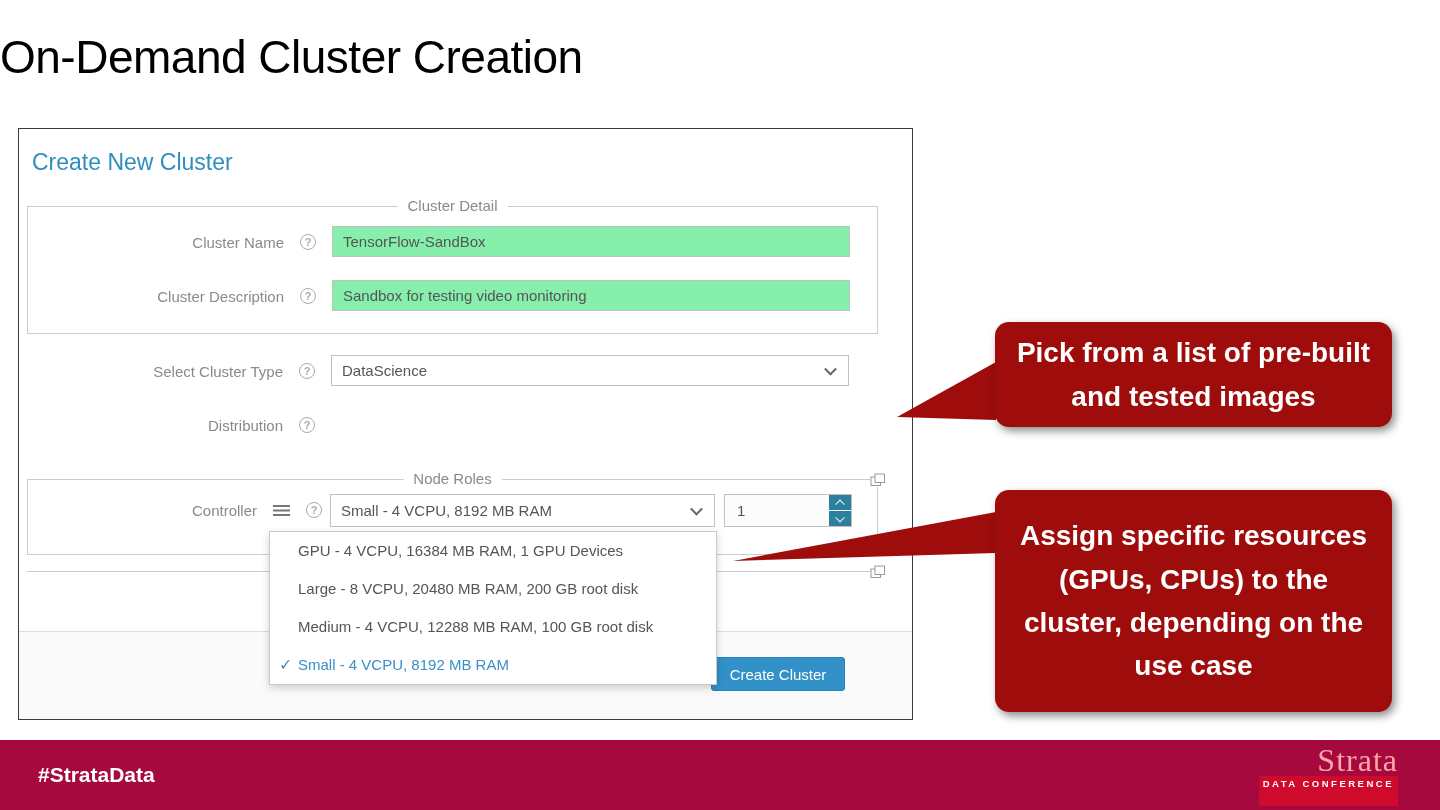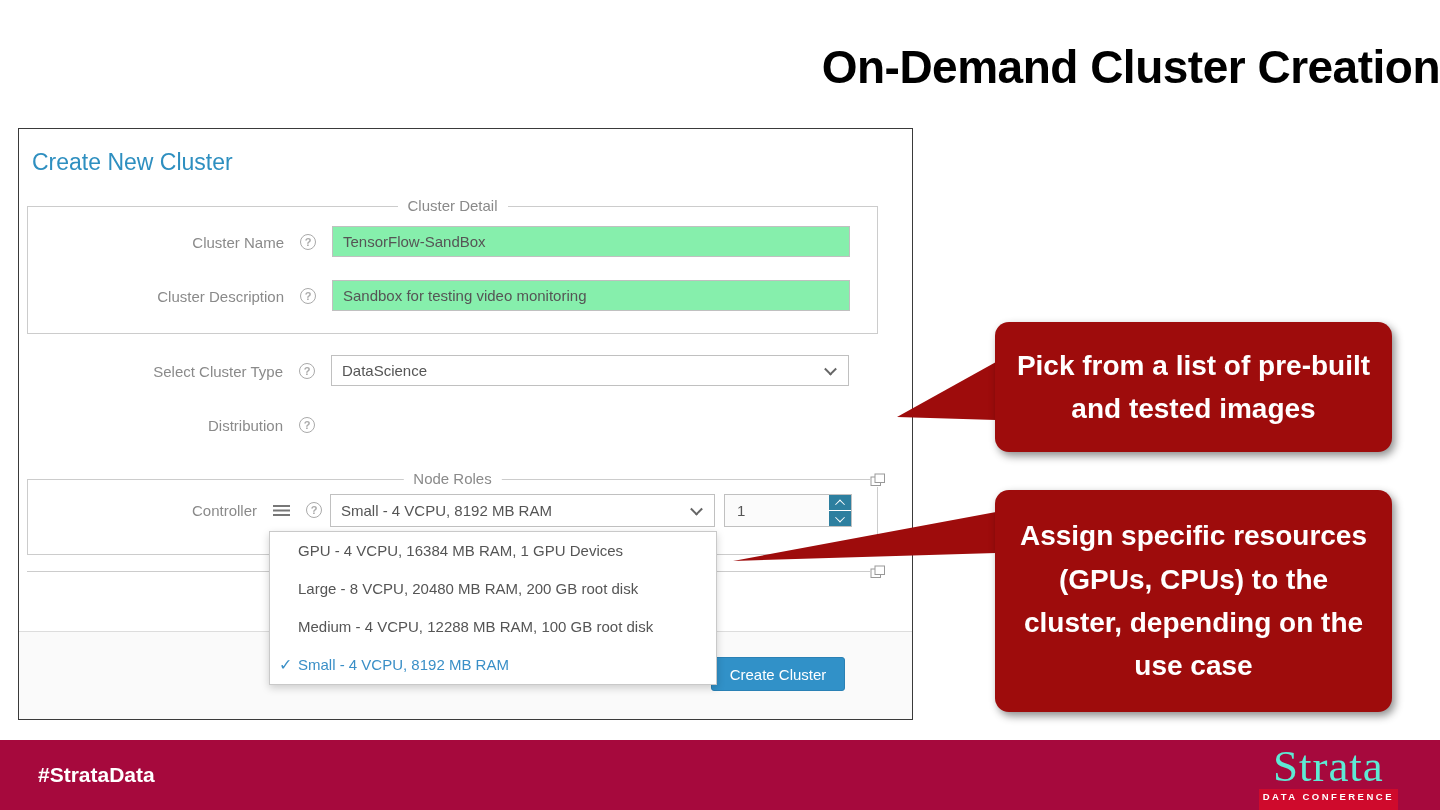--- a/index.html
+++ b/index.html
@@ -6,23 +6,23 @@
   html,body { width:1440px; height:810px; }
   body {
     position: relative;
     background: #ffffff;
     font-family: "Liberation Sans", sans-serif;
     overflow: hidden;
   }
 
   
   .slide-title {
-    position: absolute; top: 40px; left: 0; right: 0;
-    text-align: right;
-    font-size: 46px; font-weight: 700; color: #000;
+    position: absolute; top: 30px; left: 0; right: 0;
+    text-align: left;
+    font-size: 46px; font-weight: 400; color: #000;
     letter-spacing: -0.5px;
   }
 
   
   .panel {
     position: absolute; left: 18px; top: 128px;
     width: 895px; height: 592px;
     background: #fff; border: 1px solid #3a3a3a;
   }
   .panel-heading {
@@ -148,48 +148,48 @@
     position: absolute; width: 397px;
     background: #9e0c0c; border-radius: 14px;
     box-shadow: 3px 4px 8px rgba(0,0,0,0.45);
     display: flex; align-items: center; justify-content: center;
     z-index: 25;
   }
   .callout-text {
     color: #fff; font-size: 28px; font-weight: 700;
     text-align: center; line-height: 1.55; padding: 14px 20px;
   }
-  #callout1 { left: 995px; top: 322px; height: 130px; }
+  #callout1 { left: 995px; top: 322px; height: 105px; }
   #callout2 { left: 995px; top: 490px; height: 222px; }
   .ptr { position: absolute; z-index: 24; }
   #ptr1 { left: 890px; top: 355px; }
   #ptr2 { left: 726px; top: 500px; }
 
   
   .footer {
     position: absolute; left: 0; top: 740px; width: 1440px; height: 70px;
     background: #a6093d;
     display: flex; align-items: center;
   }
   .hashtag {
     margin-left: 38px; color: #fff; font-size: 21px; font-weight: 700;
   }
   .logo {
     position: absolute; right: 42px; top: 4px;
     display: flex; flex-direction: column; align-items: stretch;
   }
   .logo-word {
     font-family: "Liberation Serif", serif;
-    font-size: 45px; color: #5eead4; line-height: 1.0; text-align: center;
+    font-size: 32px; color: #fca5a5; line-height: 1.0; text-align: right;
     letter-spacing: 1px;
   }
   .logo-sub {
     background: #cf0a2c; color: #fff;
     font-size: 9.5px; font-weight: 700; letter-spacing: 2.5px;
-    text-align: center; padding: 2px 4px 11px 4px;
+    text-align: center; padding: 2px 4px 17px 4px;
   }
 </style>
 </head>
 <body>
 
 <h1 class="slide-title">On-Demand Cluster Creation</h1>
 
 <div class="panel">
 
   <div class="panel-heading">Create New Cluster</div>

